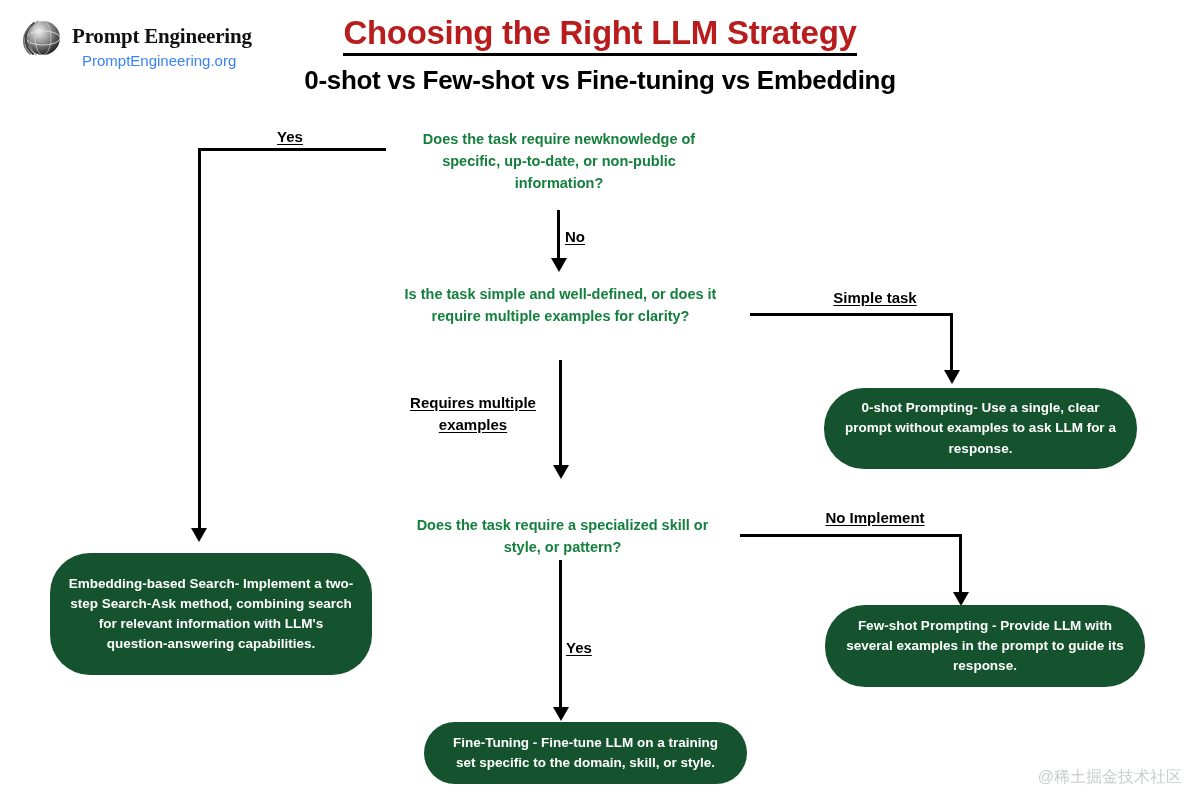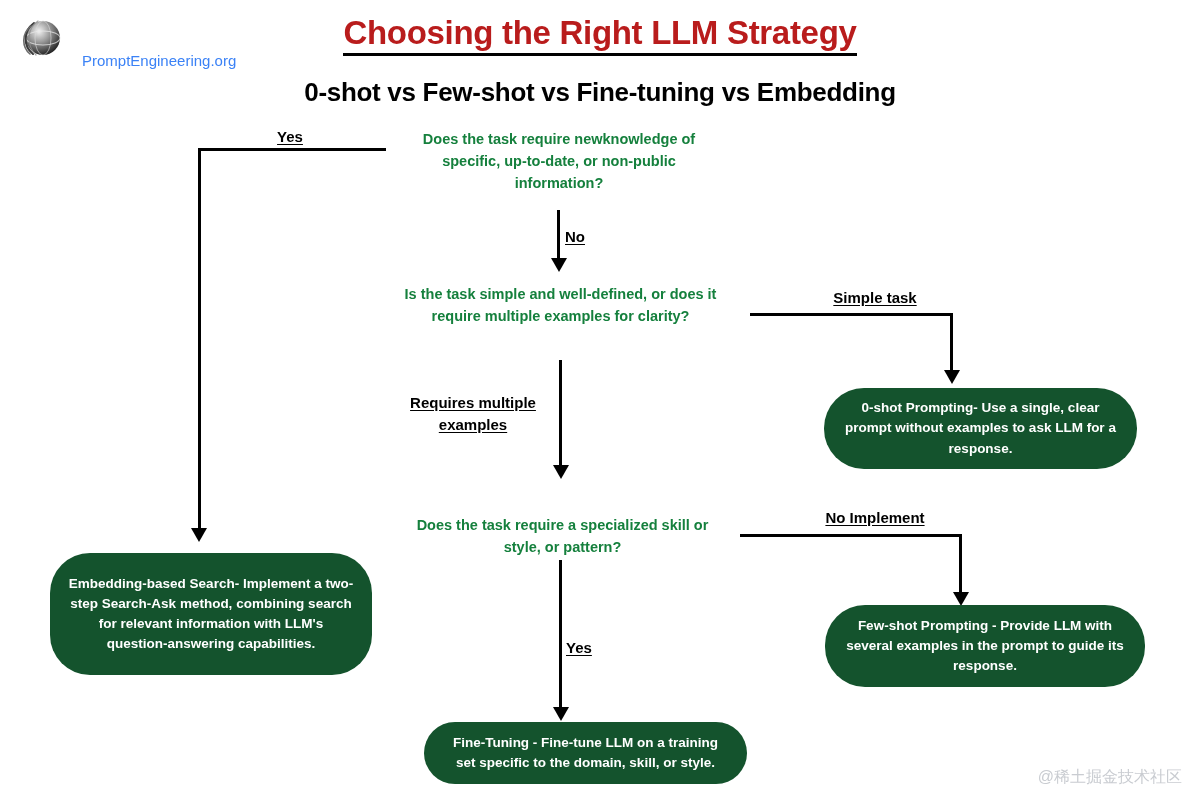--- a/index.html
+++ b/index.html
@@ -71,21 +71,20 @@
   #title-sub {
     position: absolute;
     left: 0;
     top: 65px;
     width: 1200px;
     text-align: center;
     font-size: 26px;
     font-weight: bold;
     color: #000000;
     letter-spacing: -0.3px;
-    margin-top: 12px;
   }
 
   
   .decision {
     position: absolute;
     text-align: center;
     color: #15803d;
     font-weight: bold;
     font-size: 14.5px;
     line-height: 1.52;
@@ -166,20 +165,21 @@
           <stop offset="100%" stop-color="#242424"></stop>
         </radialGradient>
       </defs>
       <circle cx="25" cy="24" r="17" fill="url(#sphereGrad)"></circle>
       <ellipse cx="25" cy="24" rx="17" ry="7" fill="none" stroke="#e8e8e8" stroke-width="1.1" opacity="0.75"></ellipse>
       <ellipse cx="25" cy="24" rx="8" ry="17" fill="none" stroke="#dcdcdc" stroke-width="1" opacity="0.6"></ellipse>
       <path d="M16 9 C5 17, 5 32, 15 40" fill="none" stroke="#3a3a3a" stroke-width="2.1" stroke-linecap="round"></path>
       <path d="M13 12 C3 20, 4 33, 12 40" fill="none" stroke="#6b6b6b" stroke-width="1.6" stroke-linecap="round"></path>
       <path d="M20 7 C9 14, 8 31, 18 41" fill="none" stroke="#8f8f8f" stroke-width="1.2" stroke-linecap="round" opacity="0.8"></path>
     </svg>
+    <div id="brand-name">Prompt Engineering</div>
     <div id="brand-url">PromptEngineering.org</div>
   </div>
 
   <div id="title-main"><span>Choosing the Right LLM Strategy</span></div>
   <div id="title-sub">0-shot vs Few-shot vs Fine-tuning vs Embedding</div>
 
   <div class="decision" style="left:400px; top:128px; width:318px;">Does the task require newknowledge of specific, up-to-date, or non-public information?</div>
 
   <div class="decision" style="left:400px; top:514px; width:325px;">Does the task require a specialized skill or style, or pattern?</div>
 

